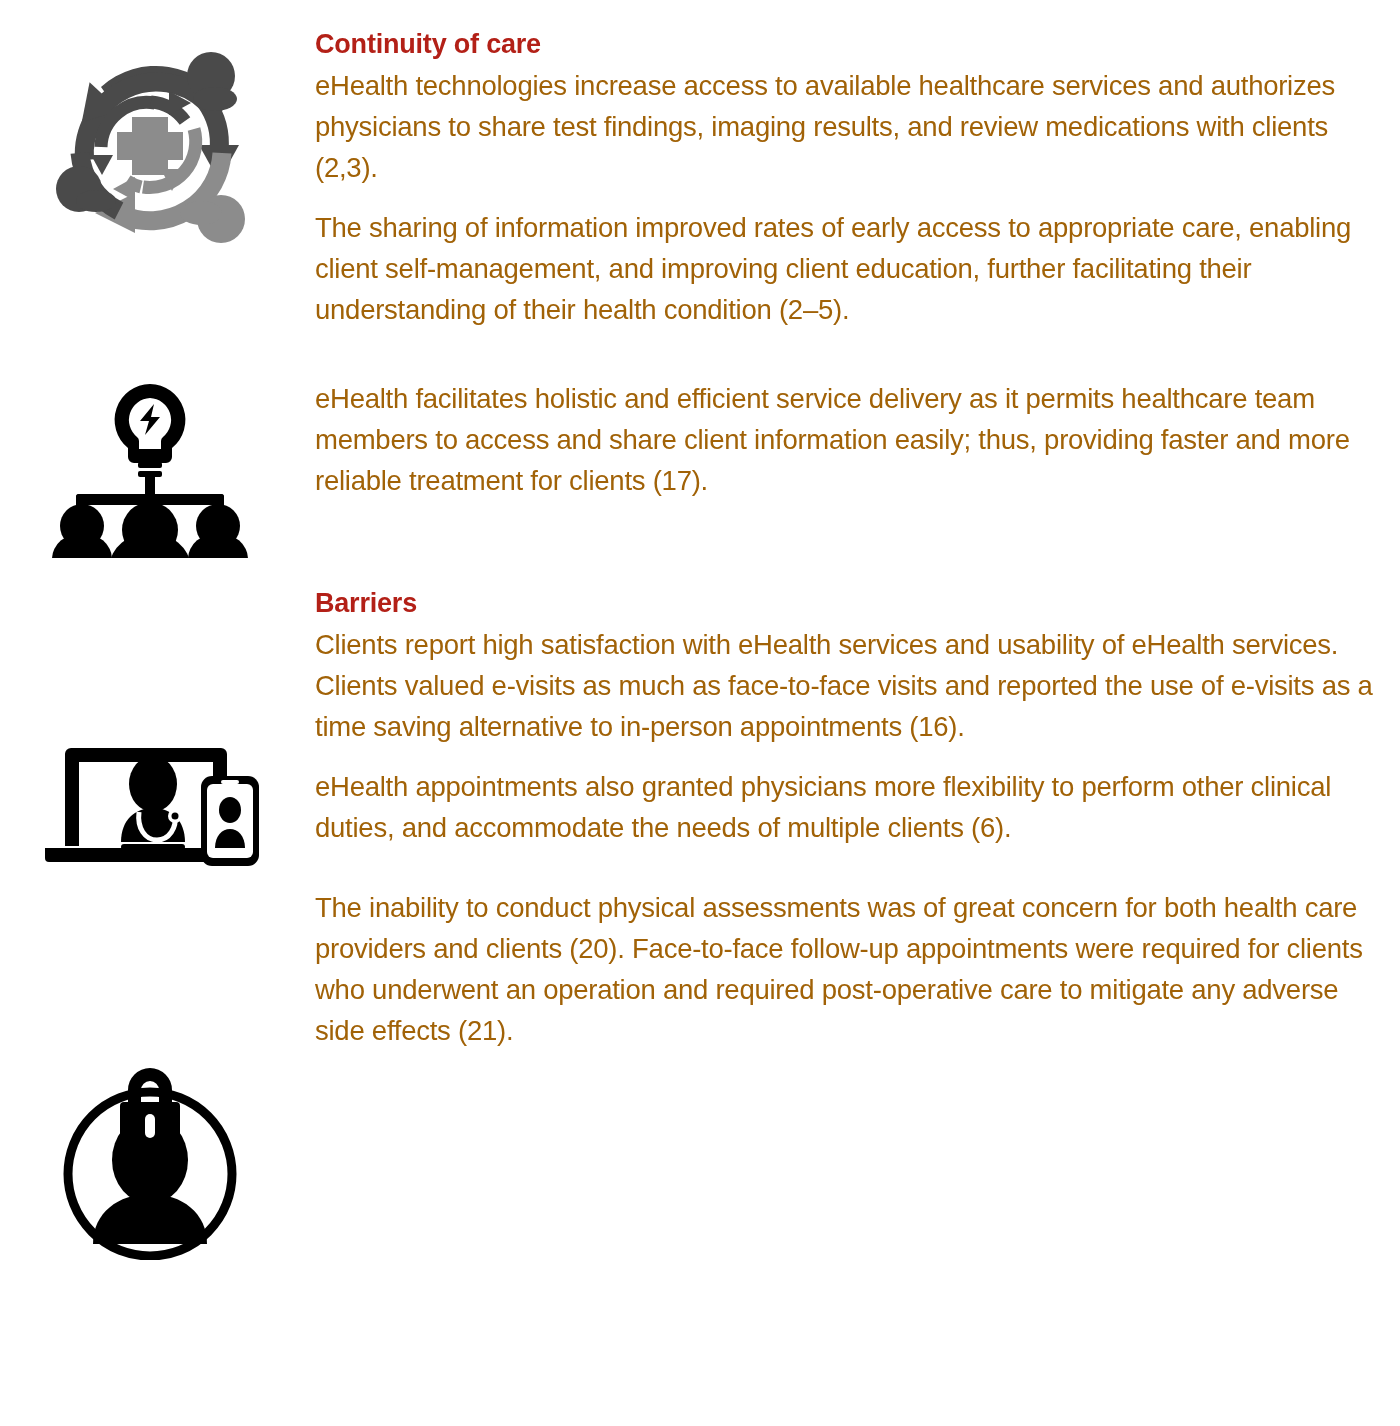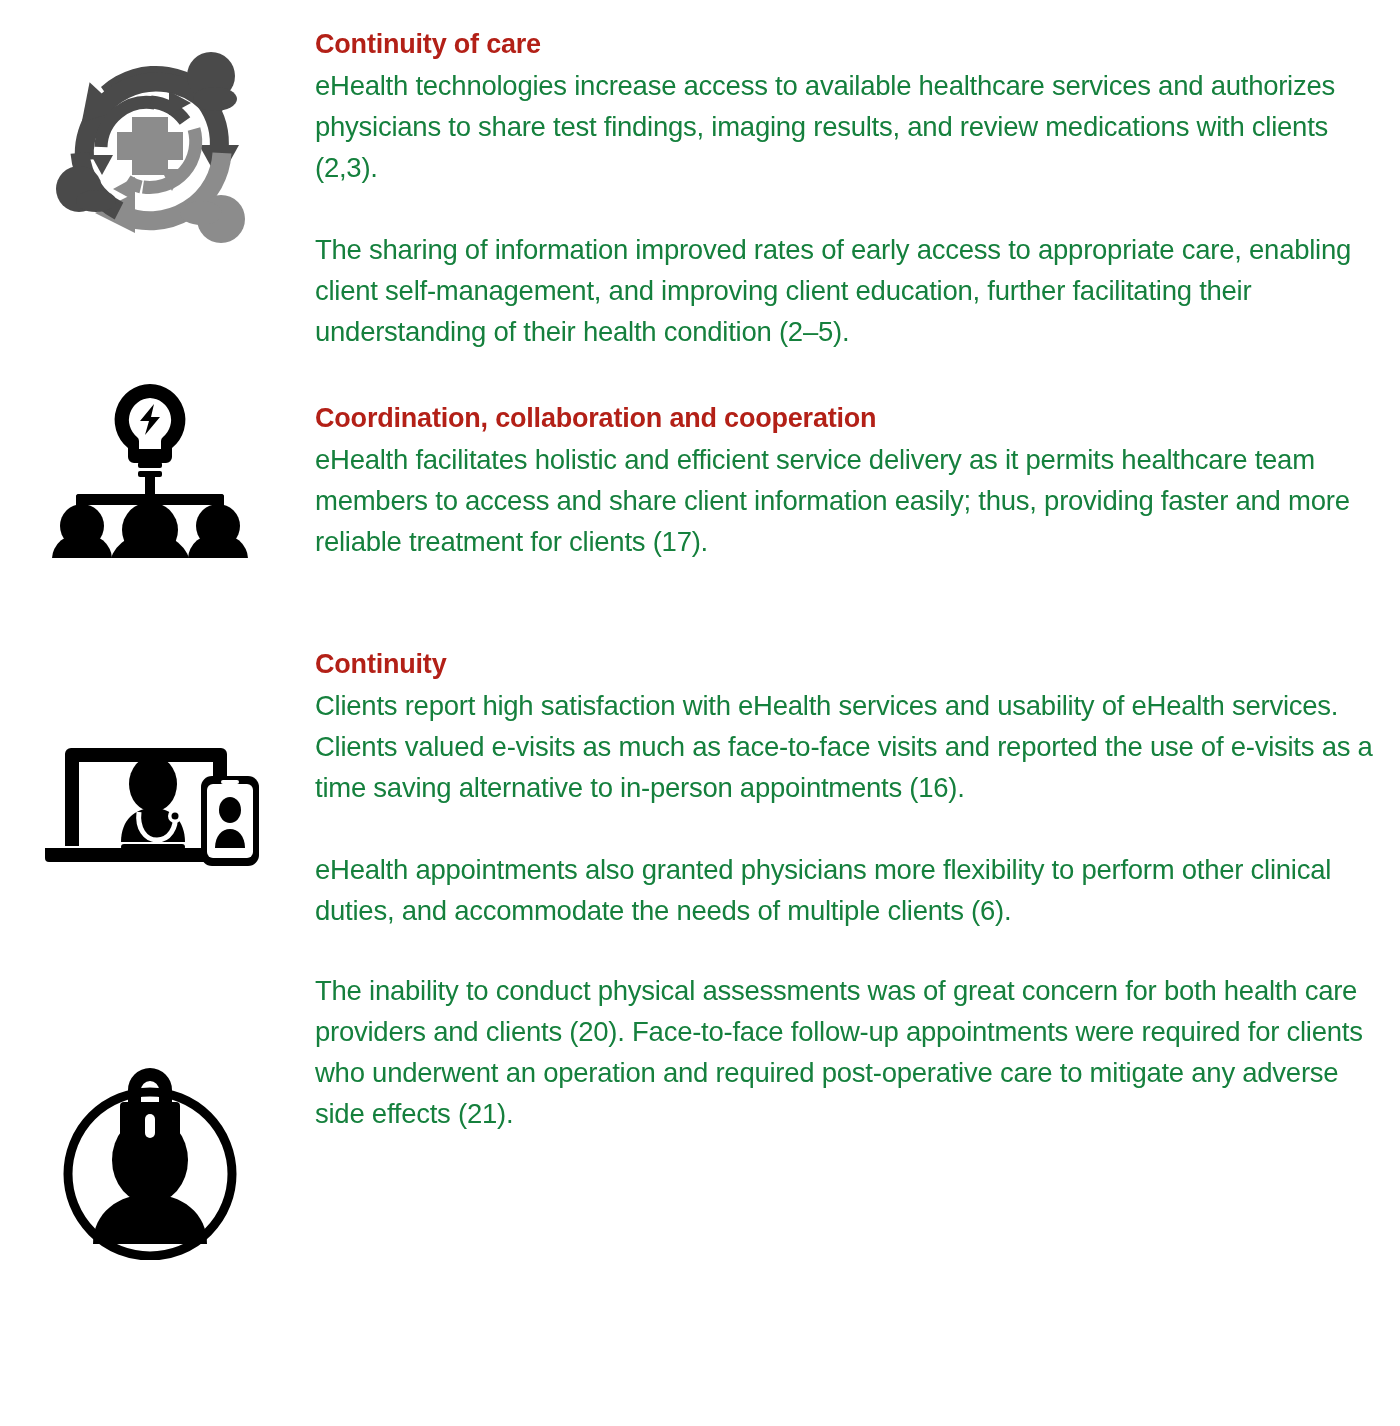--- a/index.html
+++ b/index.html
@@ -48,25 +48,25 @@
     font-weight: bold;
     font-size: 27px;
     line-height: 37px;
     letter-spacing: -0.2px;
     margin: 0 0 2px 0;
     white-space: nowrap;
   }
   .para {
     font-size: 27.5px;
     line-height: 41px;
-    color: #15803d;
+    color: #a16207;
     margin: 0;
     letter-spacing: -0.25px;
   }
-  .para + .para { margin-top: 41px; }
+  .para + .para { margin-top: 19px; }
 </style>
 </head>
 <body>
 
 <div id="page">
 
   <div class="icon-box" style="top:28px; height:220px;">
     <svg width="222" height="218" viewBox="0 0 222 218" aria-hidden="true">
 
       <g fill="#4A4A4A">
@@ -212,26 +212,25 @@
 
   <div class="text-col">
 
     <div class="section" style="padding-top:26px;">
       <div class="sec-heading">Continuity of care</div>
       <p class="para">eHealth technologies increase access to available healthcare services and authorizes physicians to share test findings, imaging results, and review medications with clients (2,3).</p>
       <p class="para">The sharing of information improved rates of early access to appropriate care, enabling client self-management, and improving client education, further facilitating their understanding of their health condition (2–5).</p>
     </div>
 
     <div class="section" style="padding-top:48px;">
-      <div class="sec-heading">Coordination, collaboration and cooperation</div>
       <p class="para">eHealth facilitates holistic and efficient service delivery as it permits healthcare team members to access and share client information easily; thus, providing faster and more reliable treatment for clients (17).</p>
     </div>
 
     <div class="section" style="padding-top:84px;">
-      <div class="sec-heading">Continuity</div>
+      <div class="sec-heading">Barriers</div>
       <p class="para">Clients report high satisfaction with eHealth services and usability of eHealth services. Clients valued e-visits as much as face-to-face visits and reported the use of e-visits as a time saving alternative to in-person appointments (16).</p>
       <p class="para">eHealth appointments also granted physicians more flexibility to perform other clinical duties, and accommodate the needs of multiple clients (6).</p>
     </div>
 
     <div class="section" style="padding-top:39px;">
       <p class="para">The inability to conduct physical assessments was of great concern for both health care providers and clients (20). Face-to-face follow-up appointments were required for clients who underwent an operation and required post-operative care to mitigate any adverse side effects (21).</p>
     </div>
 
   </div>
 </div>

